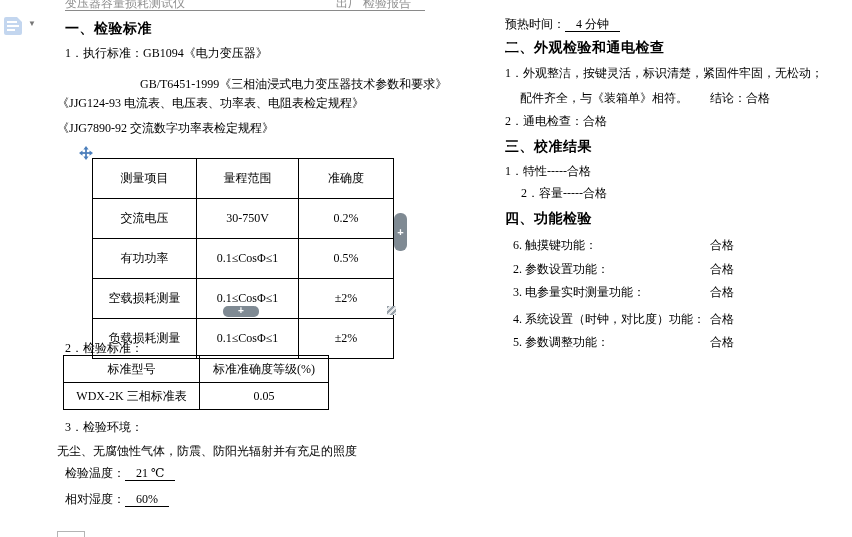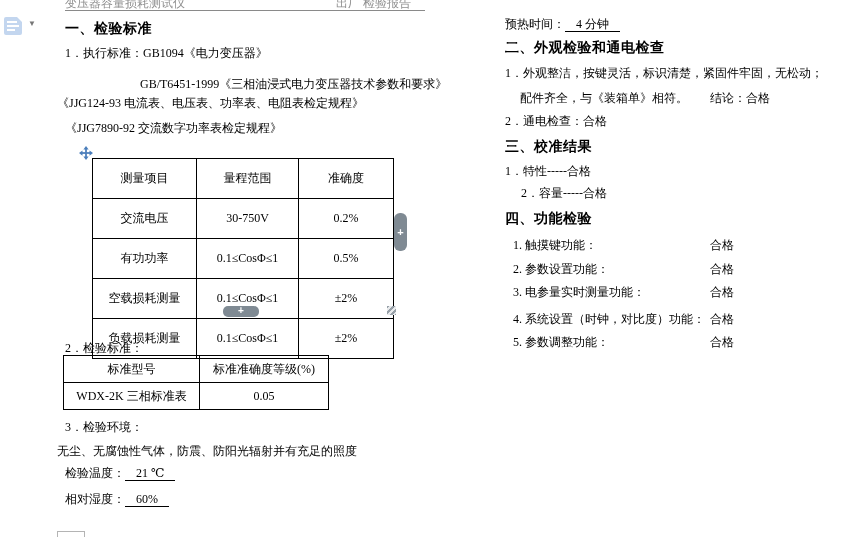--- a/index.html
+++ b/index.html
@@ -66,21 +66,21 @@
       <span class="fold"></span>
     </span>
   </div>
   <div class="dd-arrow">▼</div>
 
   <div class="abs h1" style="left:65px; top:20px;">一、检验标准</div>
 
   <div class="abs body-line" style="left:65px; top:45px;">1．执行标准：GB1094《电力变压器》</div>
   <div class="abs body-line" style="left:140px; top:76px;">GB/T6451-1999《三相油浸式电力变压器技术参数和要求》</div>
   <div class="abs body-line" style="left:57px; top:95px;">《JJG124-93 电流表、电压表、功率表、电阻表检定规程》</div>
-  <div class="abs body-line" style="left:57px; top:120px;margin-left:8px;">《JJG7890-92 交流数字功率表检定规程》</div>
+  <div class="abs body-line" style="left:57px; top:120px;">《JJG7890-92 交流数字功率表检定规程》</div>
 
   <div class="move-handle">
     <svg width="14" height="14" viewBox="0 0 16 16">
       <g fill="#4a7ebb">
         <polygon points="8,0 5,4 11,4"></polygon>
         <polygon points="8,16 5,12 11,12"></polygon>
         <polygon points="0,8 4,5 4,11"></polygon>
         <polygon points="16,8 12,5 12,11"></polygon>
         <rect x="7" y="3" width="2" height="10"></rect>
         <rect x="3" y="7" width="10" height="2"></rect>
@@ -170,21 +170,21 @@
   <div class="abs body-line" style="left:520px; top:90px;">配件齐全，与《装箱单》相符。</div>
   <div class="abs body-line" style="left:710px; top:90px;">结论：合格</div>
   <div class="abs body-line" style="left:505px; top:113px;">2．通电检查：合格</div>
 
   <div class="abs h1" style="left:505px; top:138px;">三、校准结果</div>
   <div class="abs body-line" style="left:505px; top:163px;">1．特性-----合格</div>
   <div class="abs body-line" style="left:505px; top:185px;margin-left:16px;">2．容量-----合格</div>
 
   <div class="abs h1" style="left:505px; top:210px;text-align:right;">四、功能检验</div>
 
-  <div class="abs body-line" style="left:513px; top:237px;">1.  触摸键功能：</div>
+  <div class="abs body-line" style="left:513px; top:237px;">6.  触摸键功能：</div>
   <div class="abs body-line" style="left:710px; top:237px;">合格</div>
 
   <div class="abs body-line" style="left:513px; top:261px;">2.  参数设置功能：</div>
   <div class="abs body-line" style="left:710px; top:261px;">合格</div>
 
   <div class="abs body-line" style="left:513px; top:284px;">3.  电参量实时测量功能：</div>
   <div class="abs body-line" style="left:710px; top:284px;">合格</div>
 
   <div class="abs body-line" style="left:513px; top:311px;">4.  系统设置（时钟，对比度）功能：</div>
   <div class="abs body-line" style="left:710px; top:311px;">合格</div>

